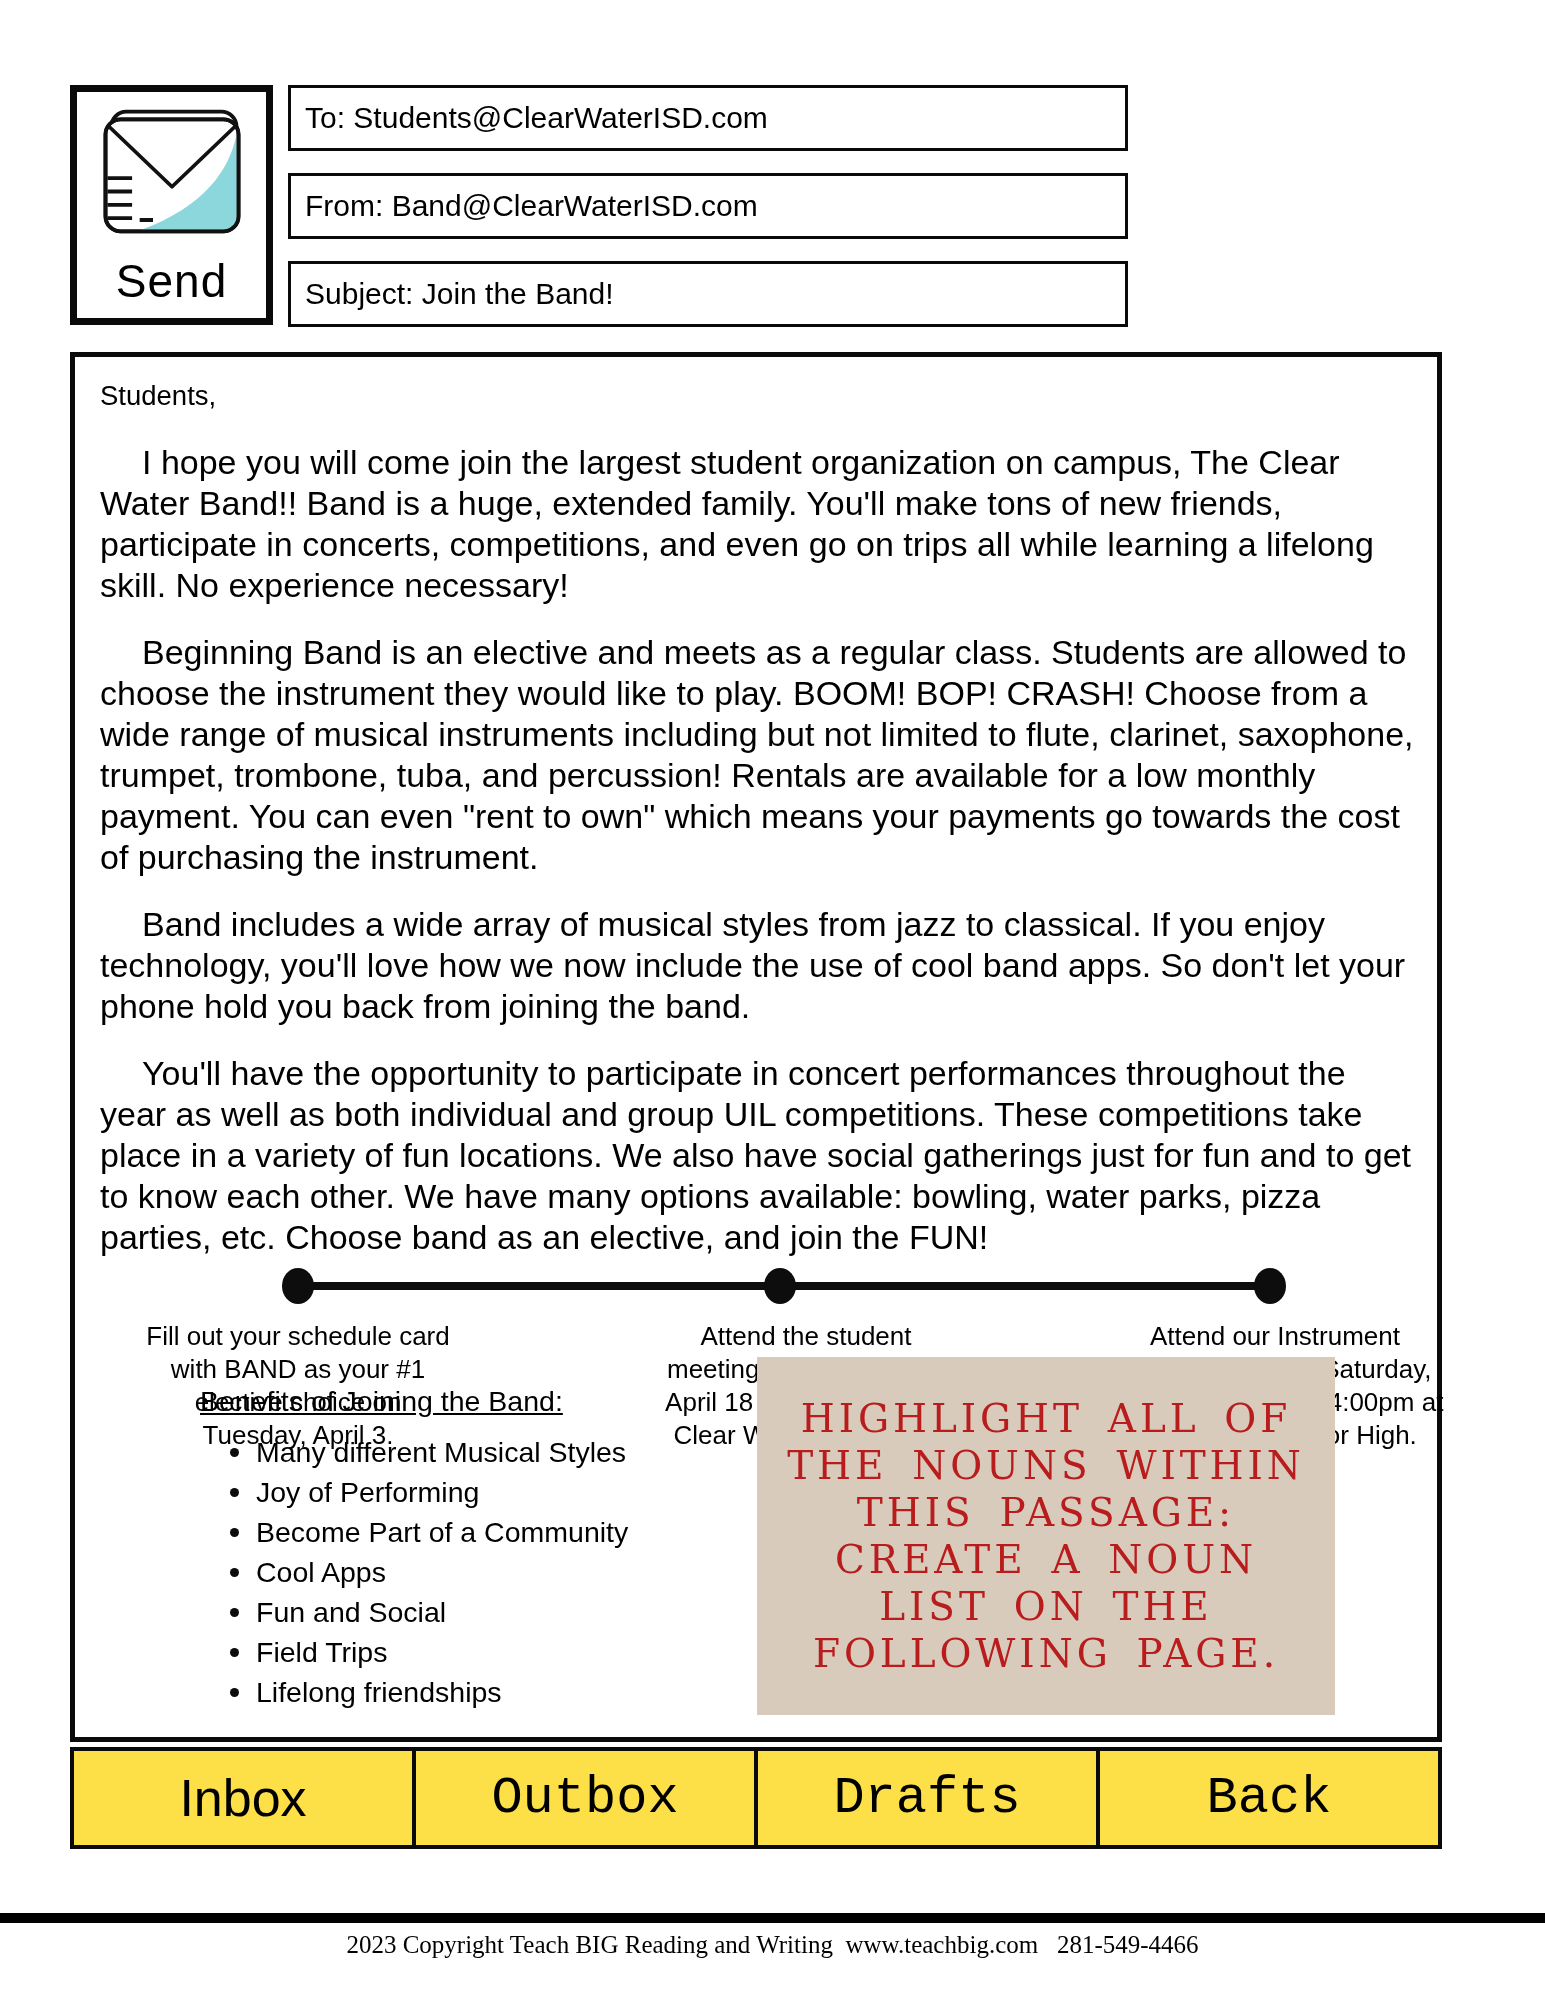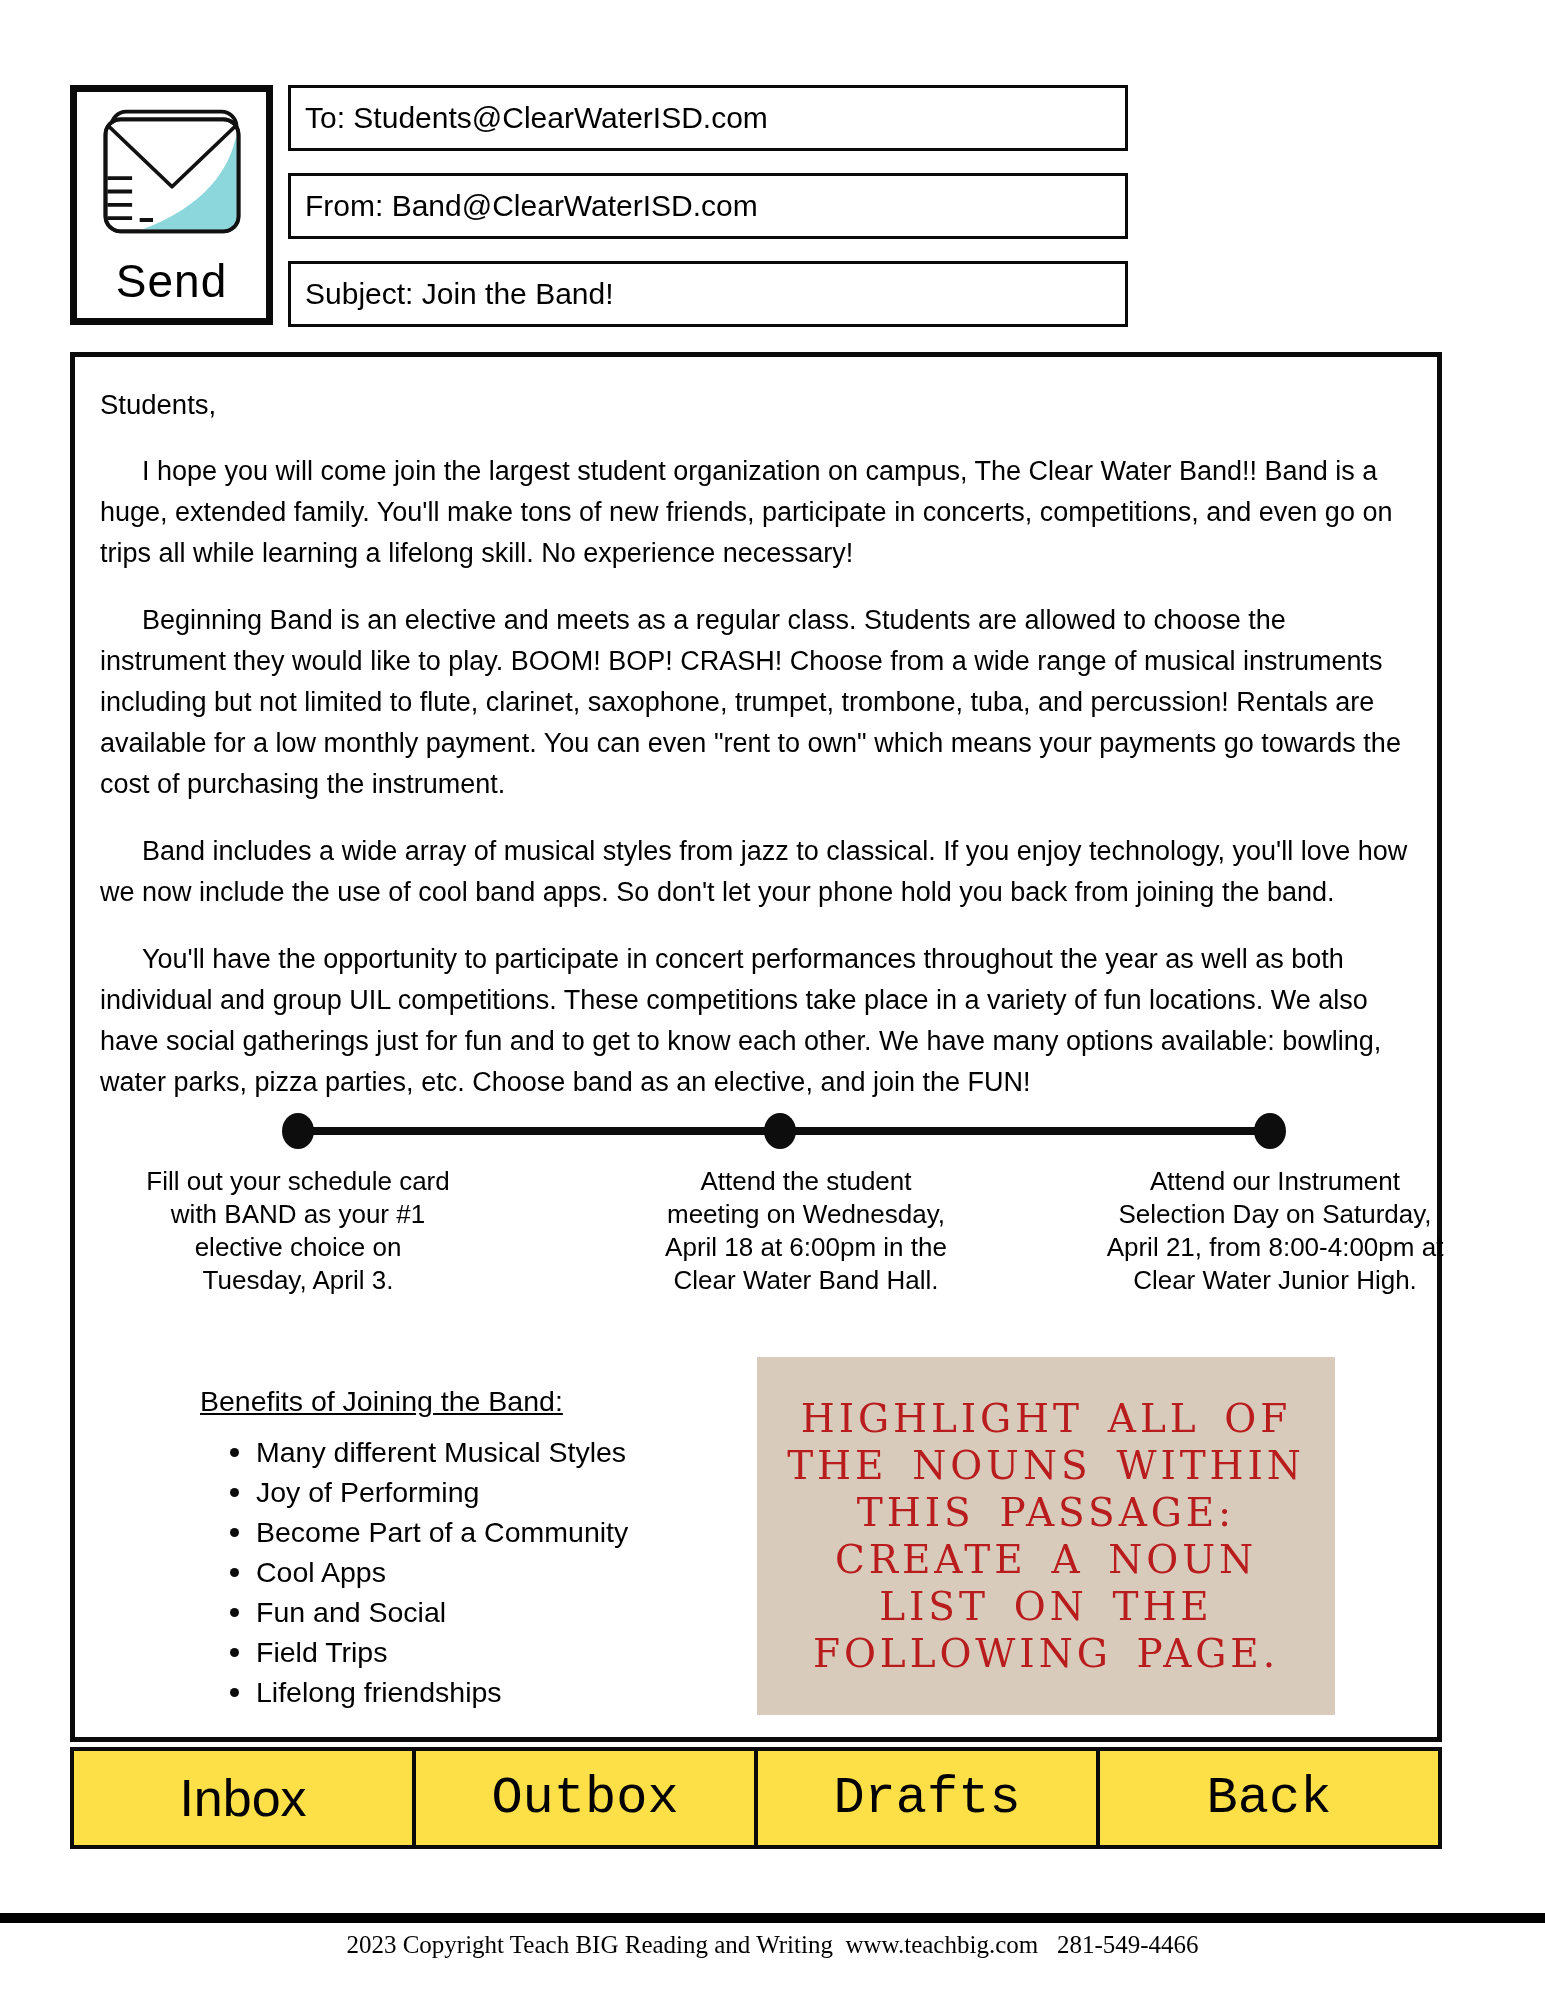--- a/index.html
+++ b/index.html
@@ -19,24 +19,24 @@
   .fields{margin-left:15px;display:flex;flex-direction:column;width:840px;}
   .field{
     box-sizing:border-box;border:3px solid #0a0a0a;height:66px;background:#fff;
     display:flex;align-items:center;padding-left:14px;font-size:30px;
   }
   .field + .field{margin-top:22px;}
   
   .email-box{
     position:absolute;left:70px;top:352px;width:1372px;height:1390px;
     box-sizing:border-box;border:5px solid #0a0a0a;background:#fff;
-    padding:27px 22px 0 25px;
+    padding:18px 22px 0 25px;
   }
   .greeting{font-size:27.5px;line-height:41px;}
-  .para{font-size:27px;line-height:41px;margin:26px 0 0 0;text-indent:42px;}
+  .para{font-size:34px;line-height:41px;margin:26px 0 0 0;text-indent:42px;}
   
   .timeline{position:relative;height:216px;margin-top:16px;}
   .tl-line{position:absolute;left:198px;top:8px;width:972px;height:8px;background:#0d0d0d;}
   .tl-dot{position:absolute;top:-6px;width:32px;height:36px;border-radius:50%;background:#0d0d0d;}
   .tl-dot.d1{left:182px;} .tl-dot.d2{left:664px;} .tl-dot.d3{left:1154px;}
   .tl-cap{position:absolute;top:46px;font-size:26px;line-height:33px;text-align:center;white-space:pre-line;}
   .tl-cap.c1{left:28px;width:340px;}
   .tl-cap.c2{left:536px;width:340px;}
   .tl-cap.c3{left:985px;width:380px;}
   

